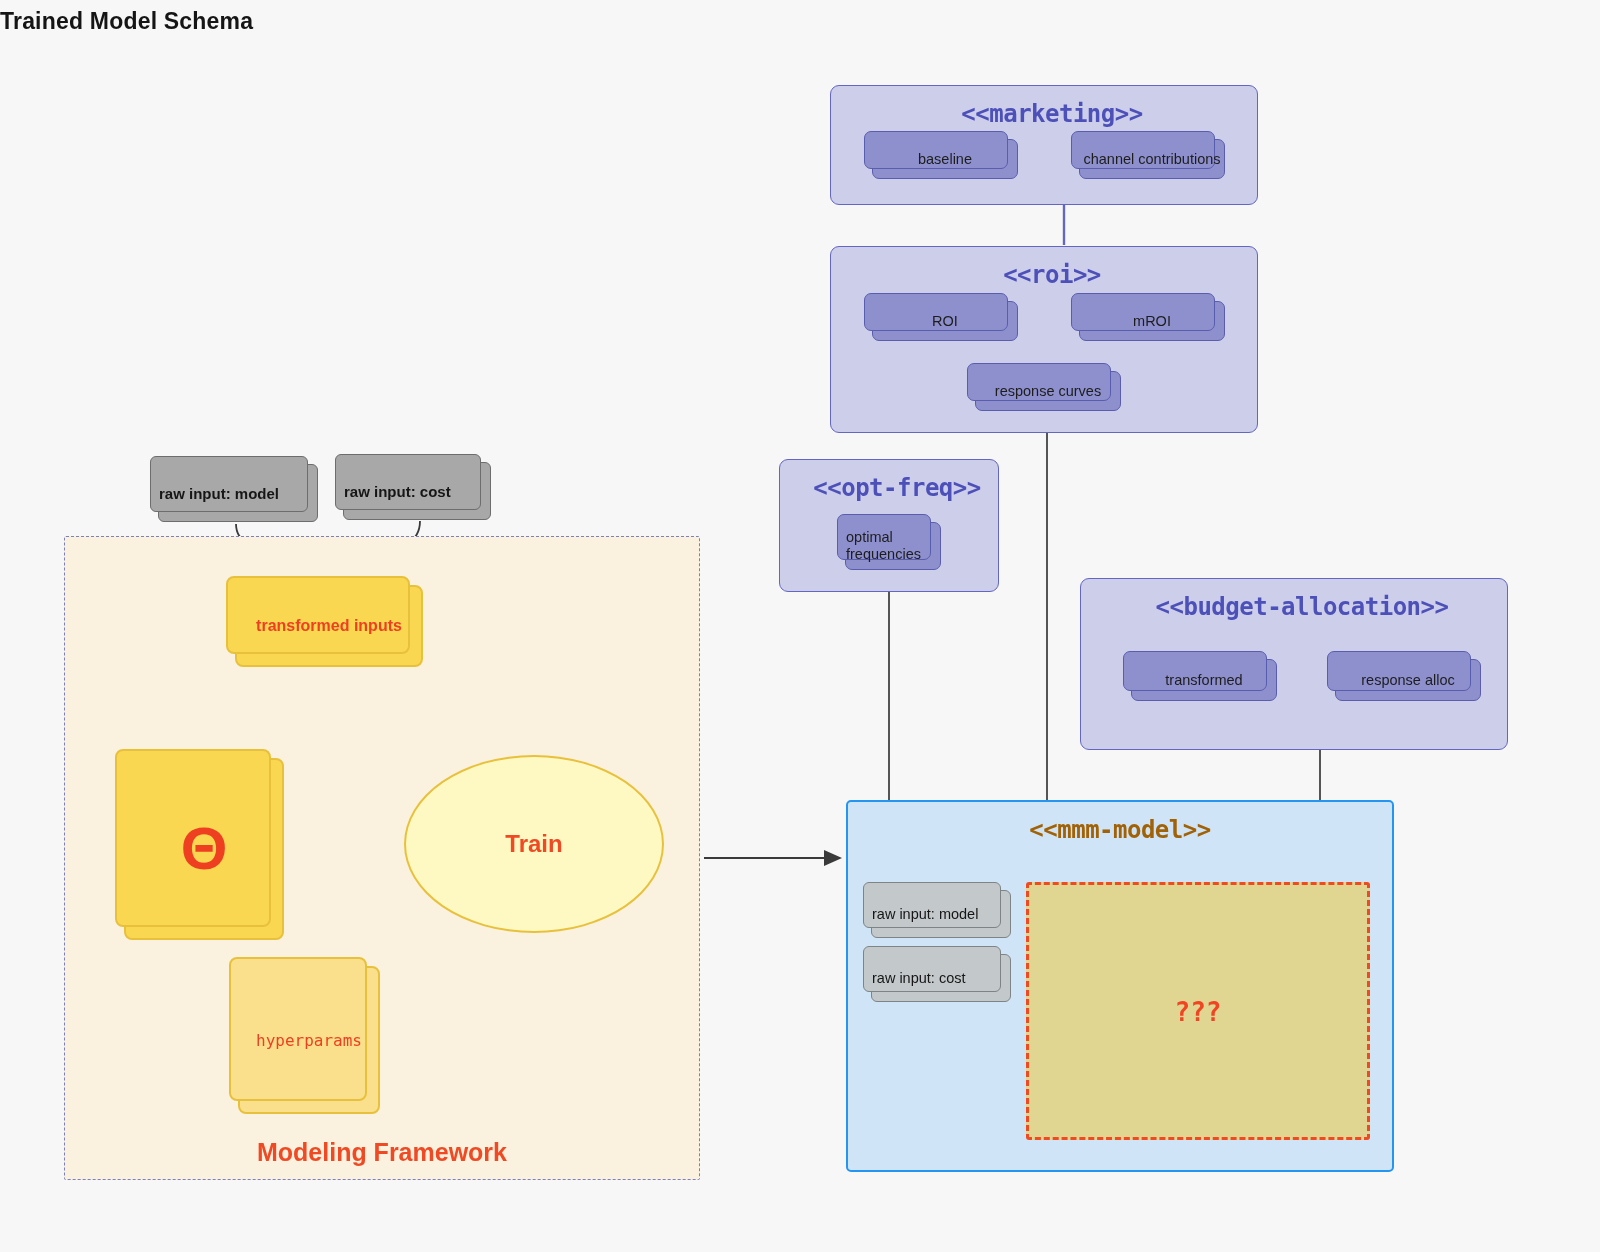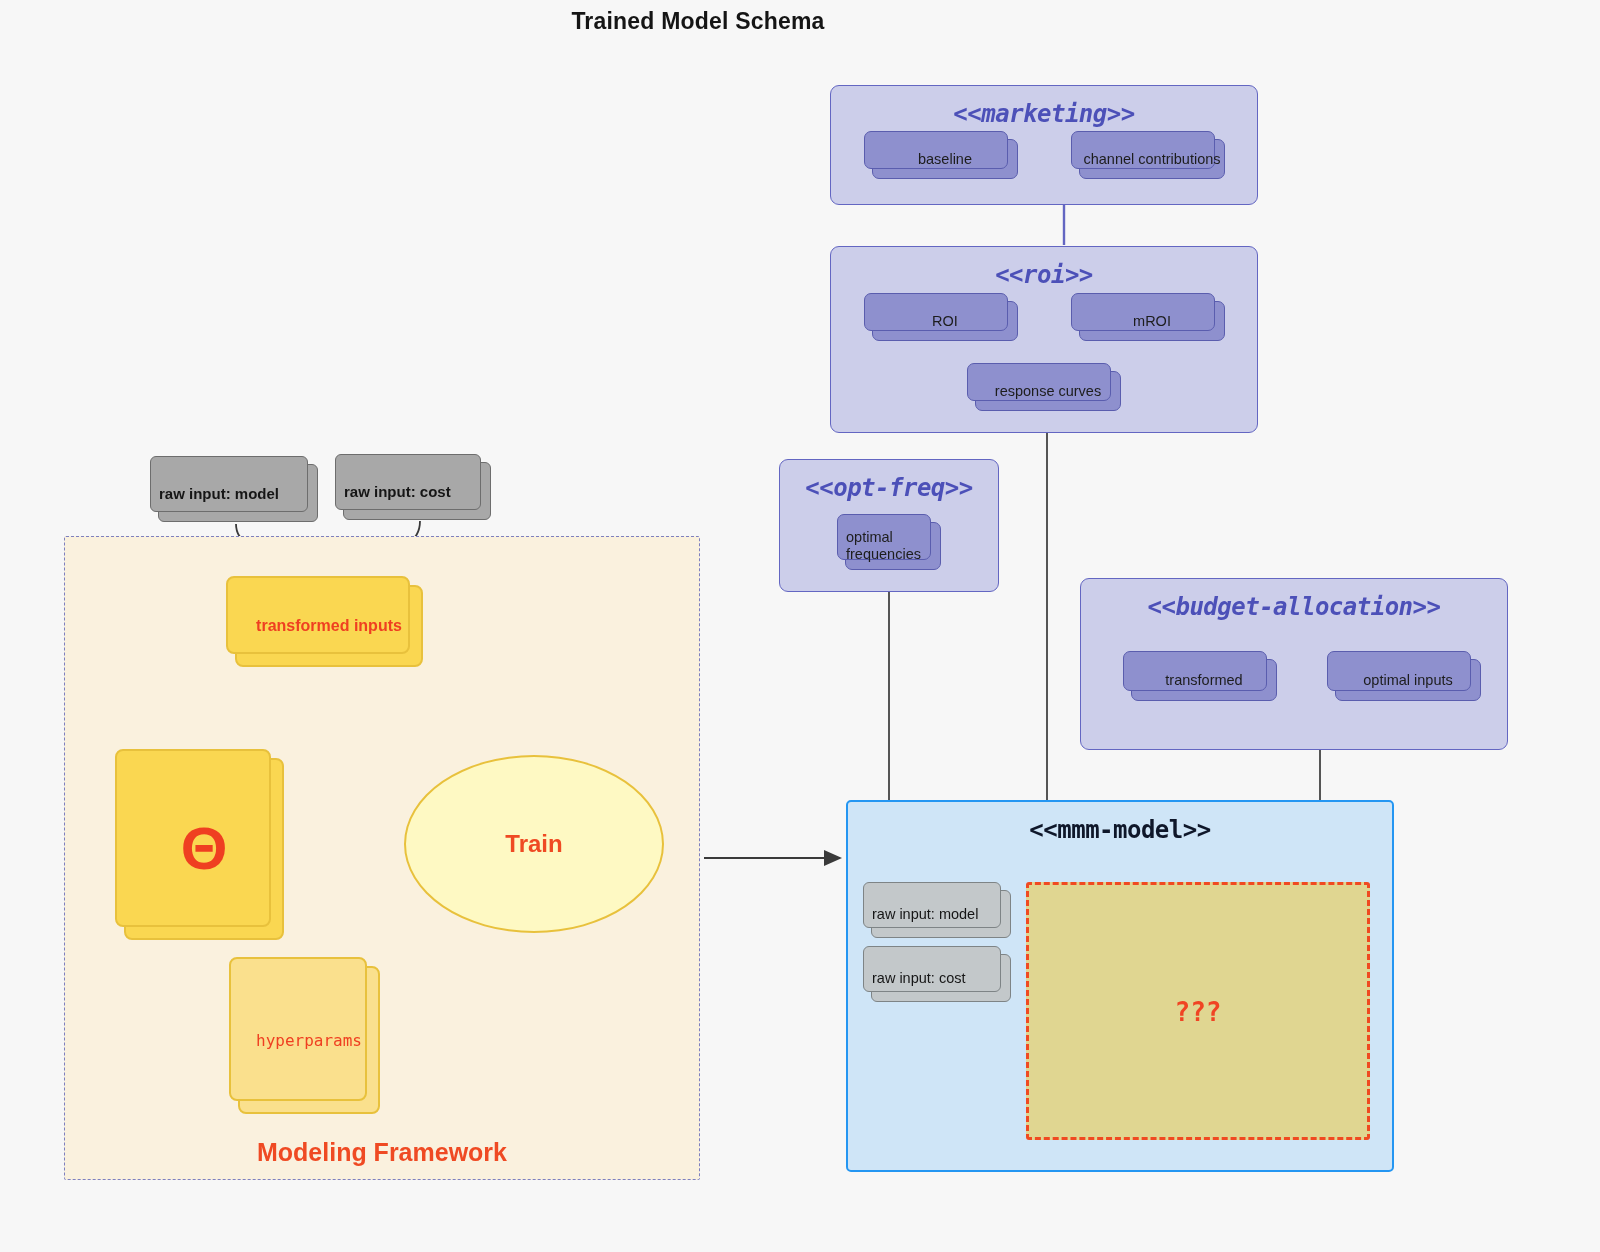--- a/index.html
+++ b/index.html
@@ -12,21 +12,20 @@
     height: 1252px;
     position: relative;
     font-family: "Liberation Sans", sans-serif;
     overflow: hidden;
   }
   #page-title {
     position: absolute;
     top: 8px;
     left: 0;
     width: 1396px;
-    text-align: center;
     font-size: 23px;
     font-weight: bold;
     color: #151515;
     letter-spacing: 0.2px;
   }
   .svg-layer {
     position: absolute;
     left: 0;
     top: 0;
     width: 1600px;
@@ -37,29 +36,28 @@
   
   .pkg {
     position: absolute;
     background: #ccceea;
     border: 1.6px solid #6366c2;
     border-radius: 9px;
     box-sizing: border-box;
   }
   .pkg-title {
     position: absolute;
-    left: 0;
+    left: 8px;
     width: 100%;
     text-align: center;
     font-family: "DejaVu Sans Mono", monospace;
     font-weight: bold;
     font-size: 24px;
     color: #4c50b8;
     letter-spacing: -0.5px;
-    font-style: italic;
   }
   
   .node {
     position: absolute;
     box-sizing: border-box;
     background: #8e90ce;
     border: 1.7px solid #5a5dae;
     border-radius: 7px;
     display: flex;
     align-items: center;
@@ -217,21 +215,21 @@
     box-sizing: border-box;
   }
   #mmm-title {
     position: absolute;
     left: 0; top: 14px;
     width: 100%;
     text-align: center;
     font-family: "DejaVu Sans Mono", monospace;
     font-weight: bold;
     font-size: 24px;
-    color: #0f172a;
+    color: #a16207;
     letter-spacing: -0.5px;
   }
   #model-box {
     position: absolute;
     left: 1026px; top: 882px;
     width: 344px; height: 258px;
     background: #e0d691;
     border: 3px dashed #f04a21;
     box-sizing: border-box;
     border-radius: 3px;
@@ -332,21 +330,21 @@
   <span>optimal frequencies</span>
 </div>
 
 <div class="pkg" id="pkg-budget" style="left:1080px; top:578px; width:428px; height:172px;">
   <div class="pkg-title" style="top:14px;">&lt;&lt;budget-allocation&gt;&gt;</div>
 </div>
 <div class="node" style="left:1131px; top:659px; width:146px; height:42px;">
   <span>transformed</span>
 </div>
 <div class="node" style="left:1335px; top:659px; width:146px; height:42px;">
-  <span>optimal inputs</span>
+  <span>response alloc</span>
 </div>
 
 <div id="framework"></div>
 <div id="framework-label" style="left:64px; width:636px; top:1138px;">Modeling Framework</div>
 
 <div class="graynode" style="left:158px; top:464px; width:160px; height:58px;">
   <span>raw input: model</span>
 </div>
 <div class="graynode" style="left:343px; top:462px; width:148px; height:58px;">
   <span>raw input: cost</span>

